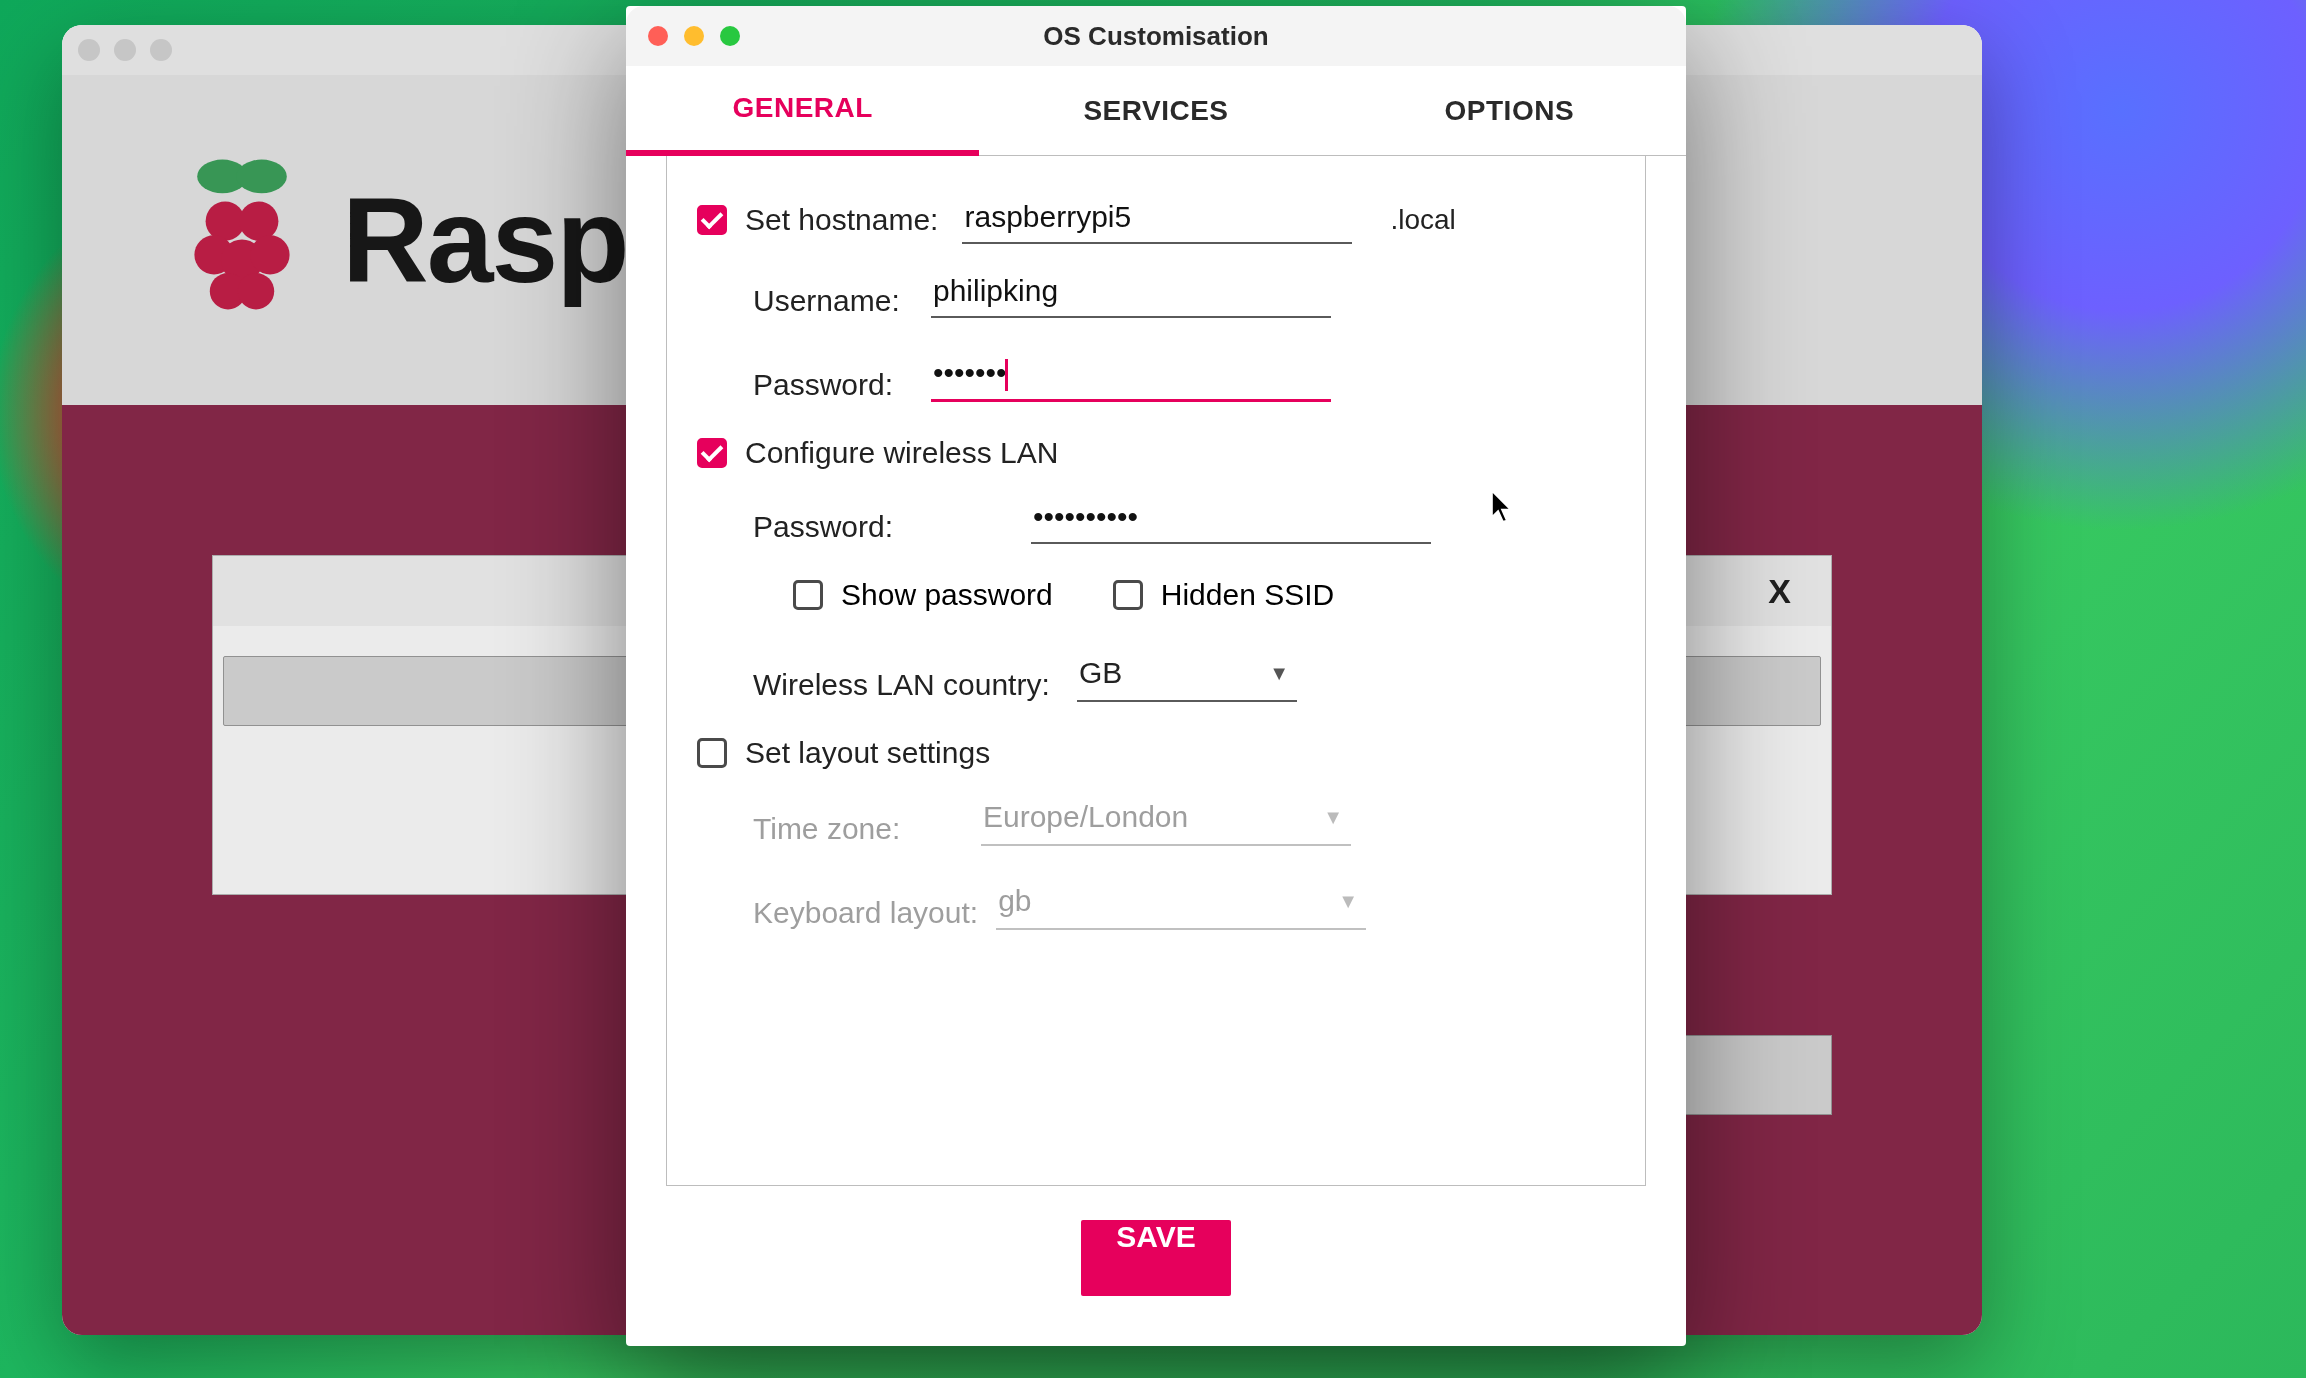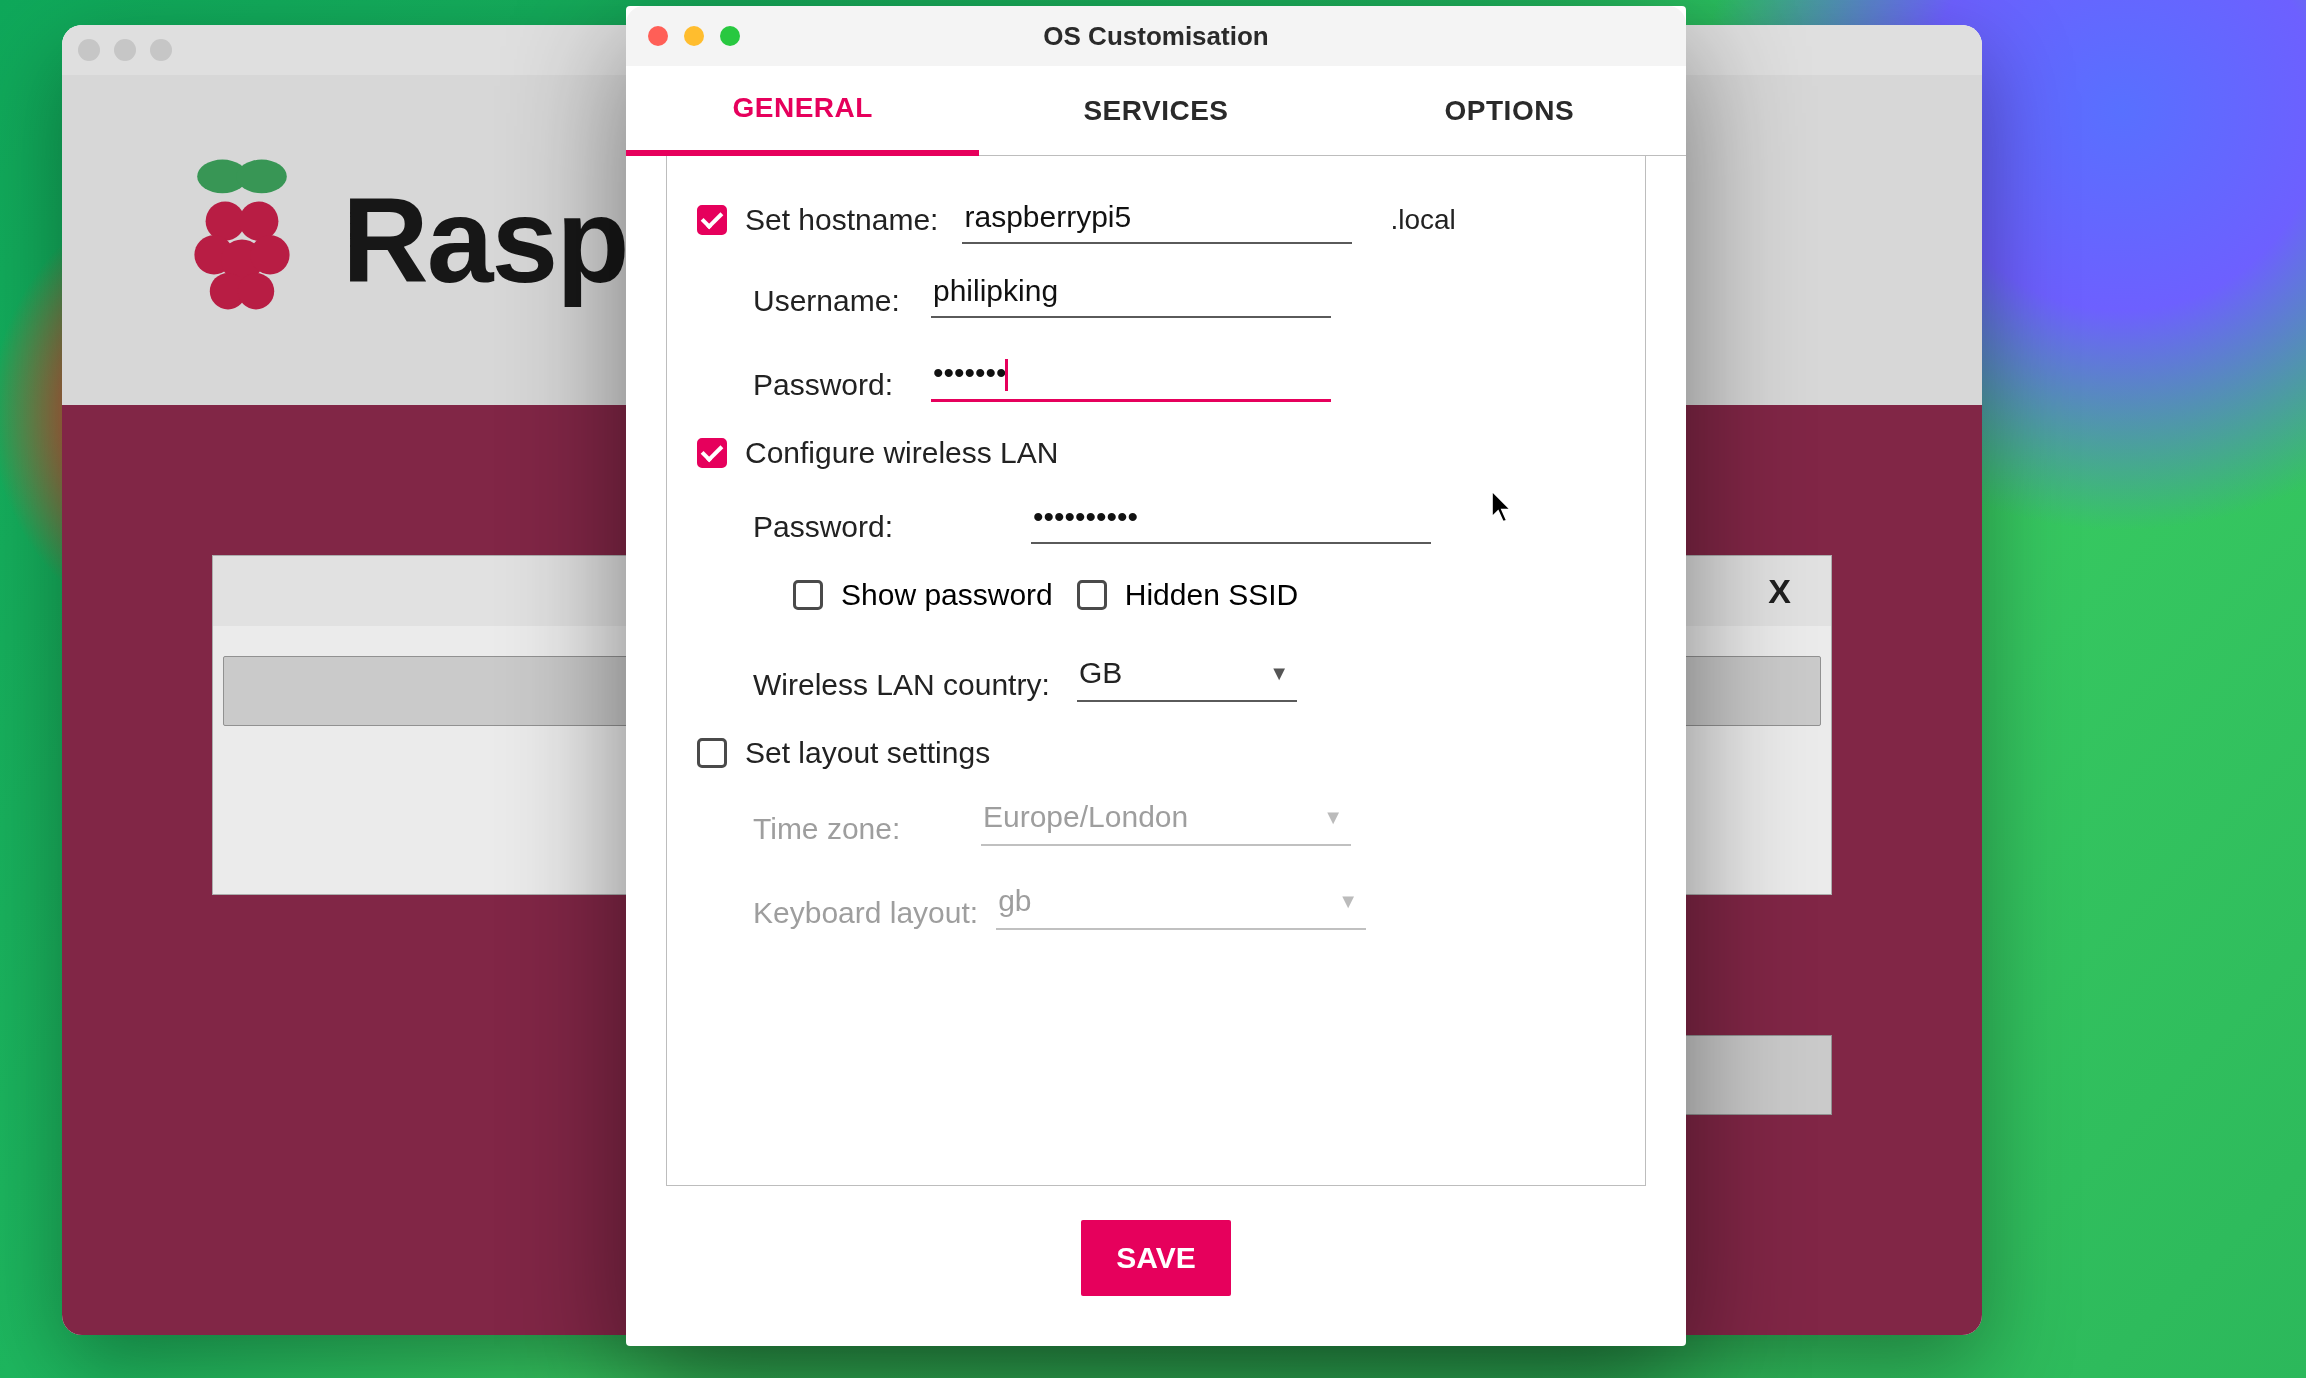--- a/index.html
+++ b/index.html
@@ -116,34 +116,34 @@
   .lbl { min-width: 160px; }
   .uline-input {
     border:none; border-bottom:2px solid #5a5a5a;
     font-size:30px; padding: 4px 2px 8px 2px; background:transparent;
     min-width: 260px; outline:none; color:#111;
   }
   .uline-input.focused { border-bottom:3px solid #e6005c; }
   .uline-input.wide { width: 400px; }
   .caret { display:inline-block; width:3px; height:32px; background:#e6005c; vertical-align:middle; margin-left:-2px;}
   .suffix { font-size:28px; color:#222; margin-left: 20px;}
-  .checkline { display:flex; align-items:flex-start; gap:24px; margin:6px 0 40px 96px; font-size:30px;}
+  .checkline { display:flex; align-items:flex-start; gap:60px; margin:6px 0 40px 96px; font-size:30px;}
   .dropdown {
     display:flex; align-items:center; justify-content:space-between;
     border-bottom:2px solid #5a5a5a; min-width:220px; padding:4px 8px 10px 2px; font-size:30px;
   }
   .dropdown.disabled { color:#9e9e9e; border-bottom-color:#c0c0c0; }
   .dropdown .arrow { font-size:20px; color:#555; }
   .dropdown.disabled .arrow { color:#bbb; }
   .disabled-label { color:#9e9e9e; }
 
   .save-btn {
     margin: 34px auto 0 auto; width:150px; height:76px;
     background:#e6005c; color:#fff; font-size:30px; font-weight:700;
-    display:flex; align-items:center; justify-content:center;
+    display:flex; align-items:flex-start; justify-content:center;
     border-radius:2px; cursor:pointer;
   }
 
   .cursor-icon {
     position:absolute; font-size:28px; color:#000;
   }
 </style>
 </head>
 <body>
 

